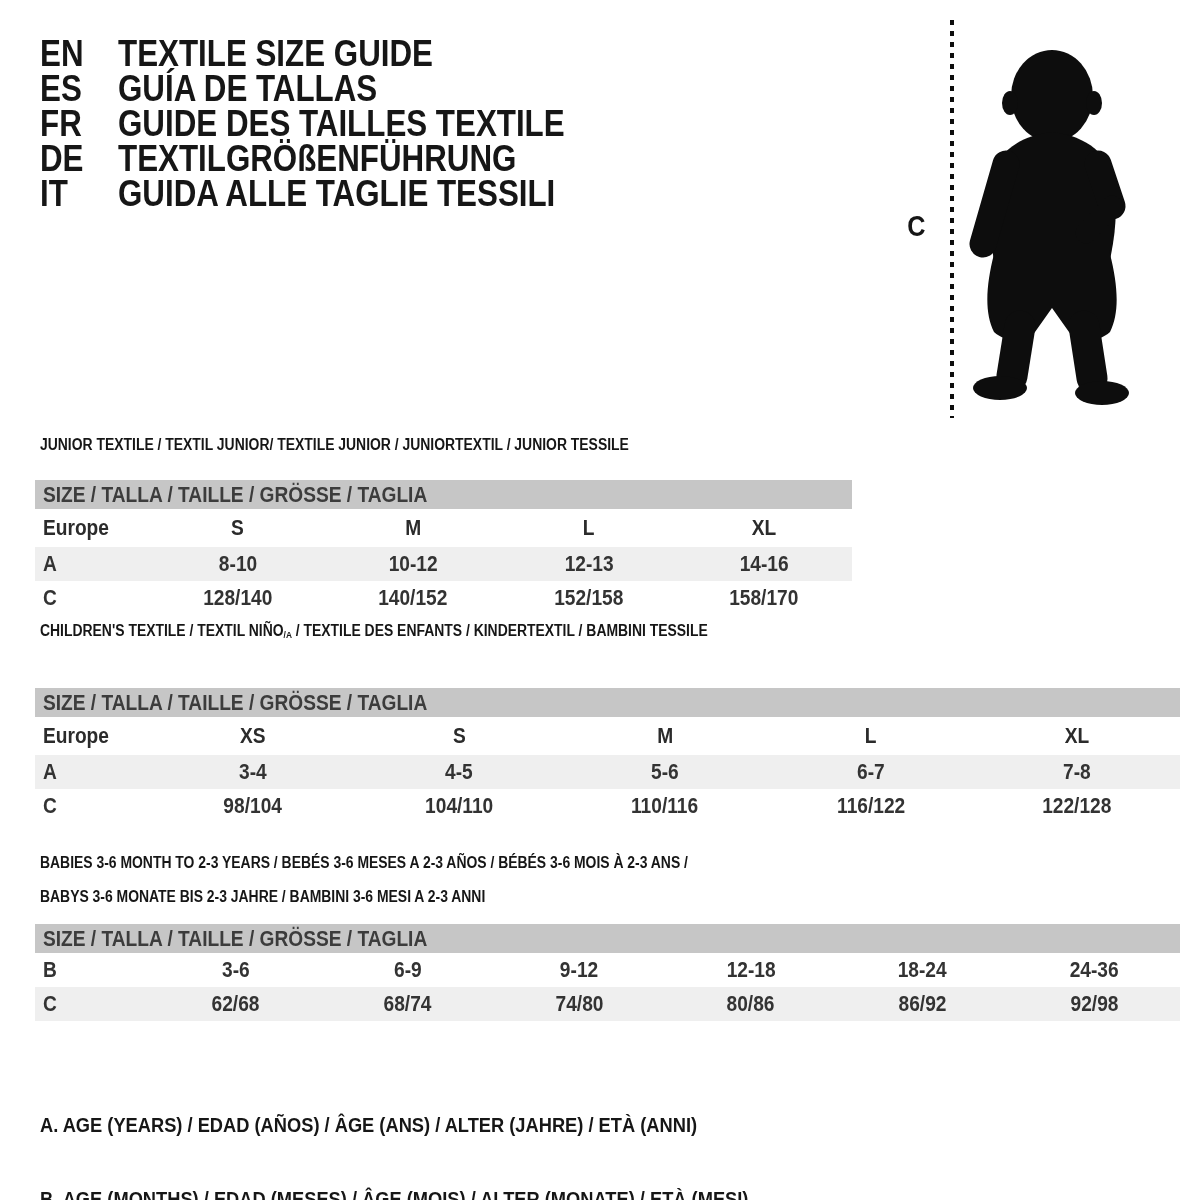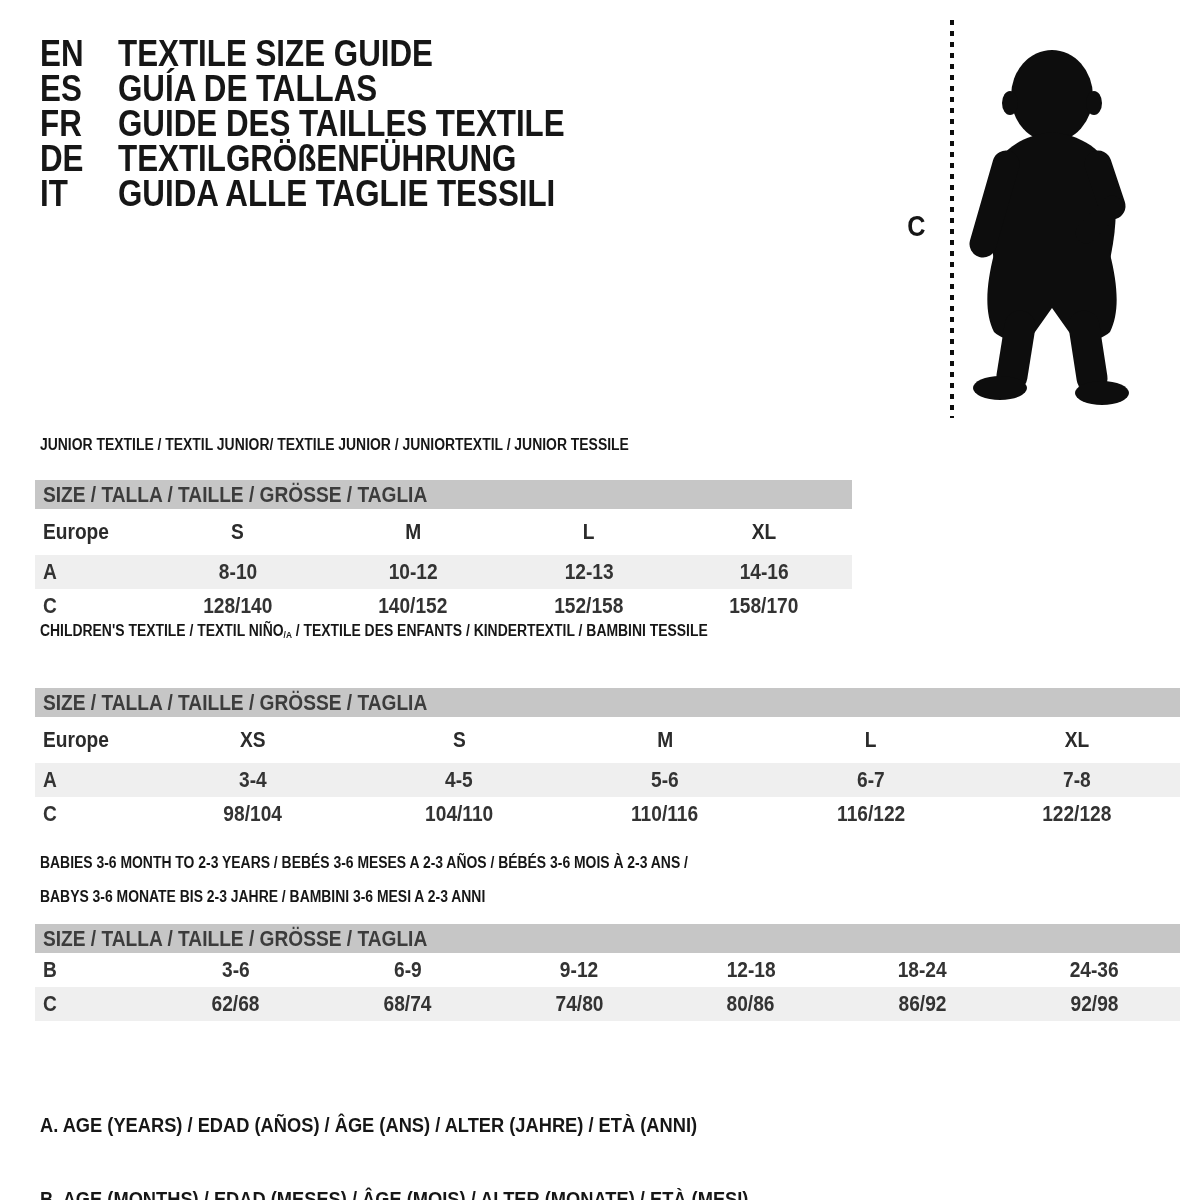--- a/index.html
+++ b/index.html
@@ -35,21 +35,21 @@
   .sub{font-size:.6em;vertical-align:-0.22em;}
 
   .table{position:absolute;left:35px;}
   .table-junior{top:480px;width:817px;}
   .table-children{top:688px;width:1145px;}
   .table-babies{top:924px;width:1145px;}
 
   .bar{height:29px;background:var(--bar-bg);color:var(--bar-text);
     display:flex;align-items:center;padding-left:8px;font-size:22px;}
   .trow{display:flex;align-items:center;height:34px;font-size:22px;color:var(--table-text);}
-  .trow.hdr{height:46px;color:#2b2b2b;}
+  .trow.hdr{height:38px;color:#2b2b2b;}
   .trow.shaded{background:var(--row-shaded);}
   .trow .label{width:115px;padding-left:8px;text-align:left;flex:none;}
   .trow .cell{flex:1;text-align:center;}
 
   
   .legend{position:absolute;left:40px;top:1070px;}
   .legend-line{height:38px;line-height:38px;font-size:21px;margin-top:36px;}
 </style>
 </head>
 <body>

